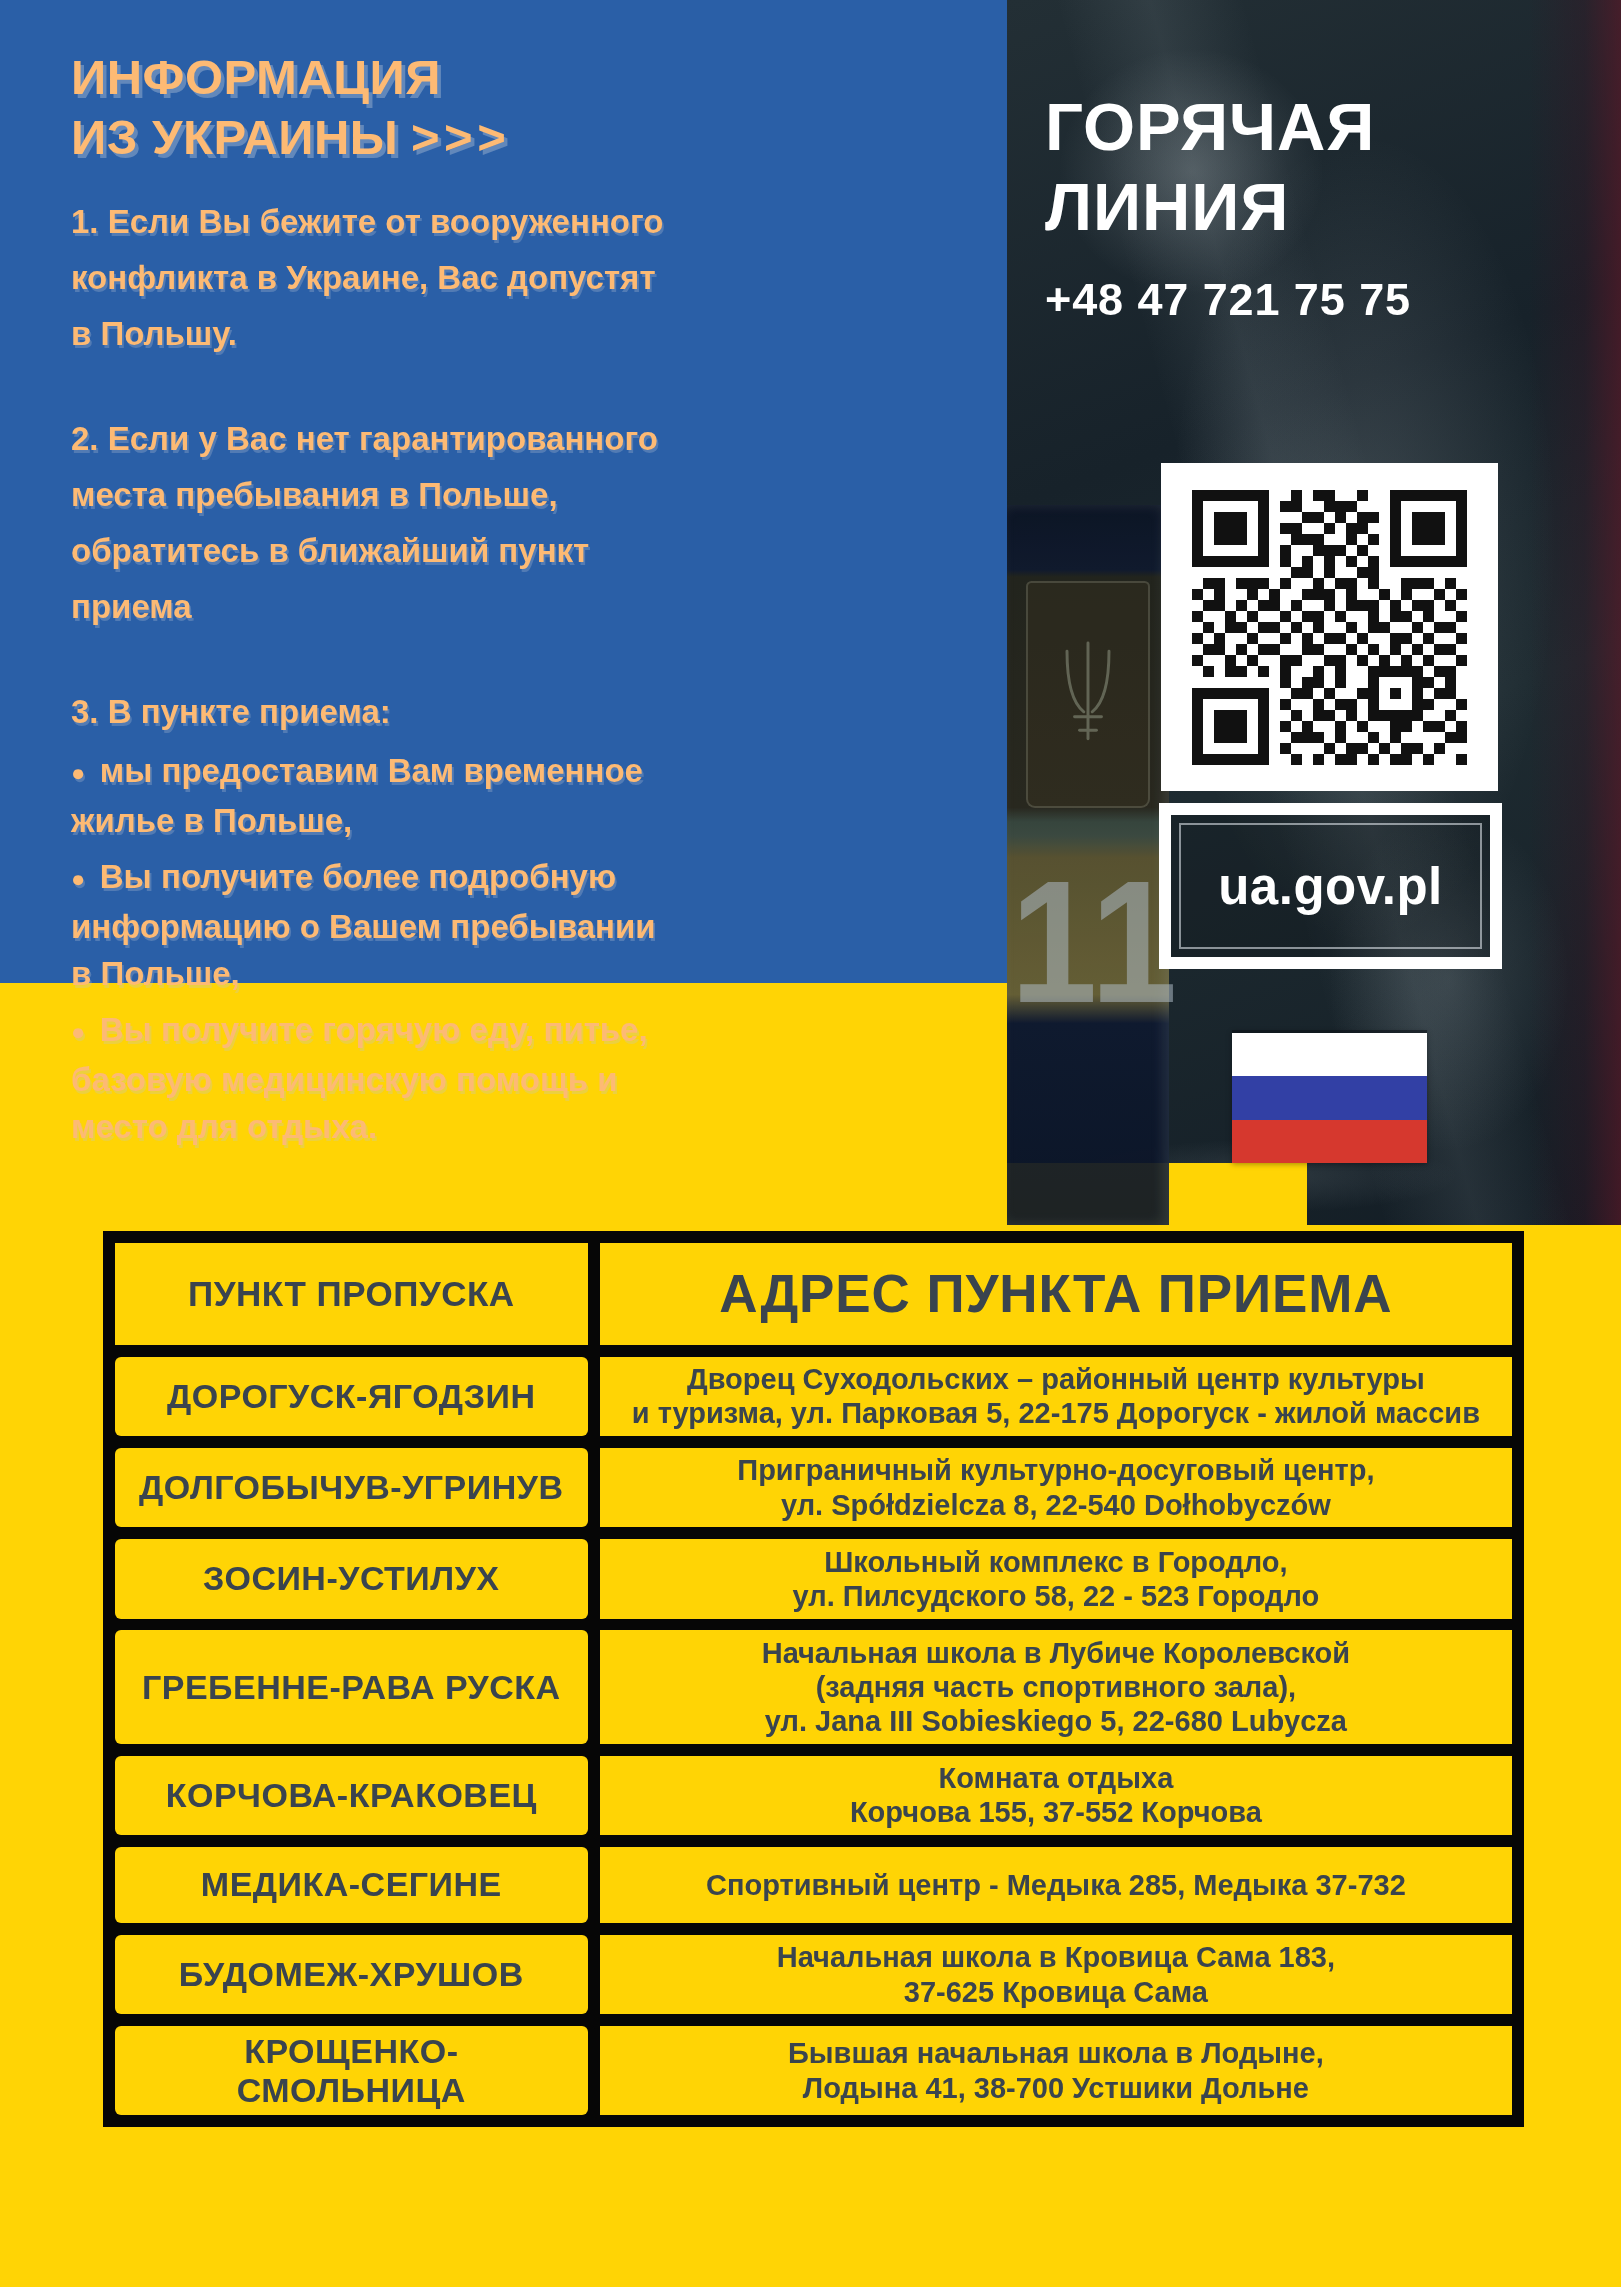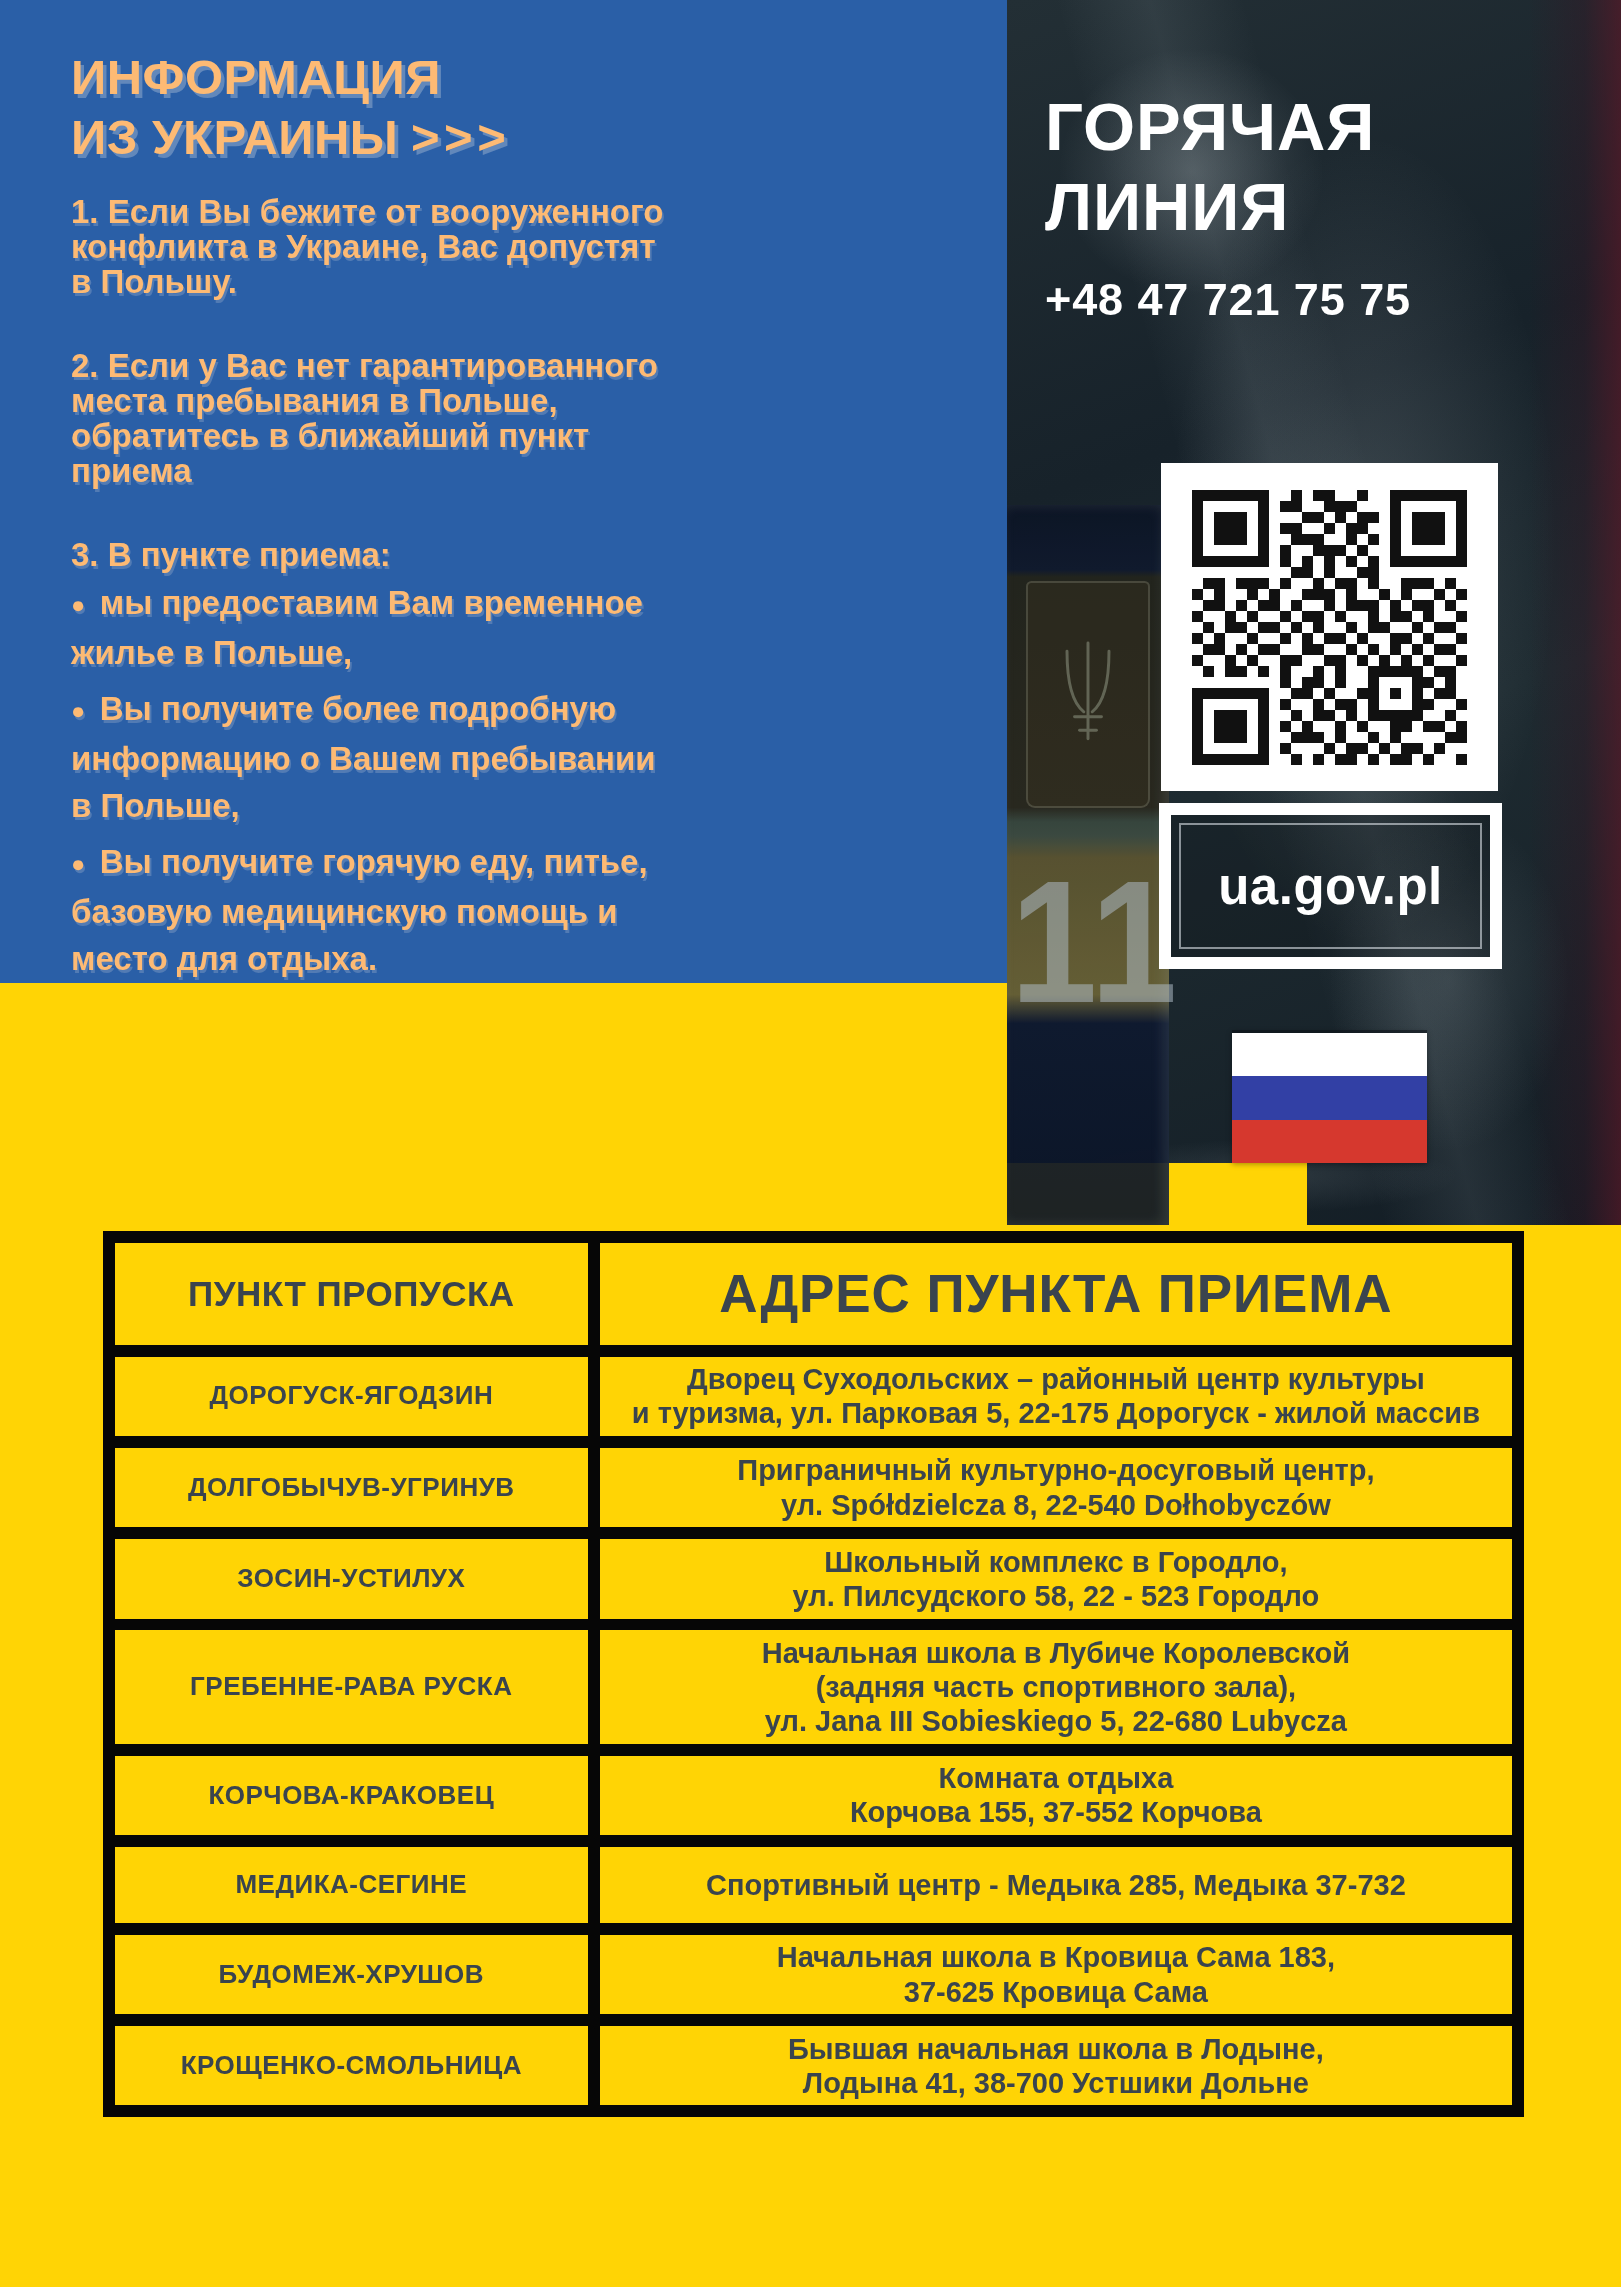--- a/index.html
+++ b/index.html
@@ -17,21 +17,21 @@
 
   
   .blue-panel{
     position:absolute;left:0;top:0;width:1007px;height:983px;
     background:var(--blue);color:#fdba74;padding:47px 36px 0 71px;
   }
   .info-title{font-size:49px;line-height:60px;font-weight:bold;letter-spacing:0.5px;
     text-shadow:3.6px 3.6px 0 rgba(190,202,220,.38);margin-bottom:27px;}
   .info-title .trow{display:block;}
   .arrows{letter-spacing:4.5px;margin-left:12.7px;}
-  .info-par{font-size:33px;line-height:35px;font-weight:bold;white-space:pre-line;
+  .info-par{font-size:33px;line-height:56px;font-weight:bold;white-space:pre-line;
     text-shadow:1.8px 2.7px 0 rgba(185,198,215,.28);margin-bottom:49px;}
   .info-par.tight{margin-bottom:7.3px;}
   .bullet-item{font-size:33px;line-height:47px;font-weight:bold;
     text-shadow:1.8px 2.7px 0 rgba(185,198,215,.28);margin-bottom:9px;}
   .bullet-item .dot{font-size:23.6px;vertical-align:middle;margin-right:14.5px;}
   .bullet-item .btext{white-space:pre-line;}
 
   
   .photo-panel{
     position:absolute;left:1007px;top:0;width:614px;height:1225px;color:#fff;overflow:hidden;
@@ -108,21 +108,21 @@
     background:var(--frame-black);padding:11.8px;
     display:grid;grid-template-columns:473px 1fr;gap:11.8px;
   }
   .cell{
     background:var(--yellow);color:var(--table-text);
     display:flex;align-items:center;justify-content:center;text-align:center;
     padding:5.5px 16.4px;min-height:76px;font-weight:bold;white-space:pre-line;
   }
   .cell.head-crossing{font-size:35px;min-height:102px;letter-spacing:0.5px;}
   .cell.head-addr{font-size:53px;min-height:102px;letter-spacing:0.9px;}
-  .cell.cell-crossing{font-size:26px;line-height:1.15;letter-spacing:0.5px;}
+  .cell.cell-crossing{font-size:34px;line-height:1.15;letter-spacing:0.5px;border-radius:6px;}
   .cell.cell-addr{font-size:29px;line-height:1.18;}
 </style>
 </head>
 <body>
 
 <div class="poster">
 
   <section class="blue-panel">
     <h1 class="info-title">
       <span class="trow">ИНФОРМАЦИЯ</span>

